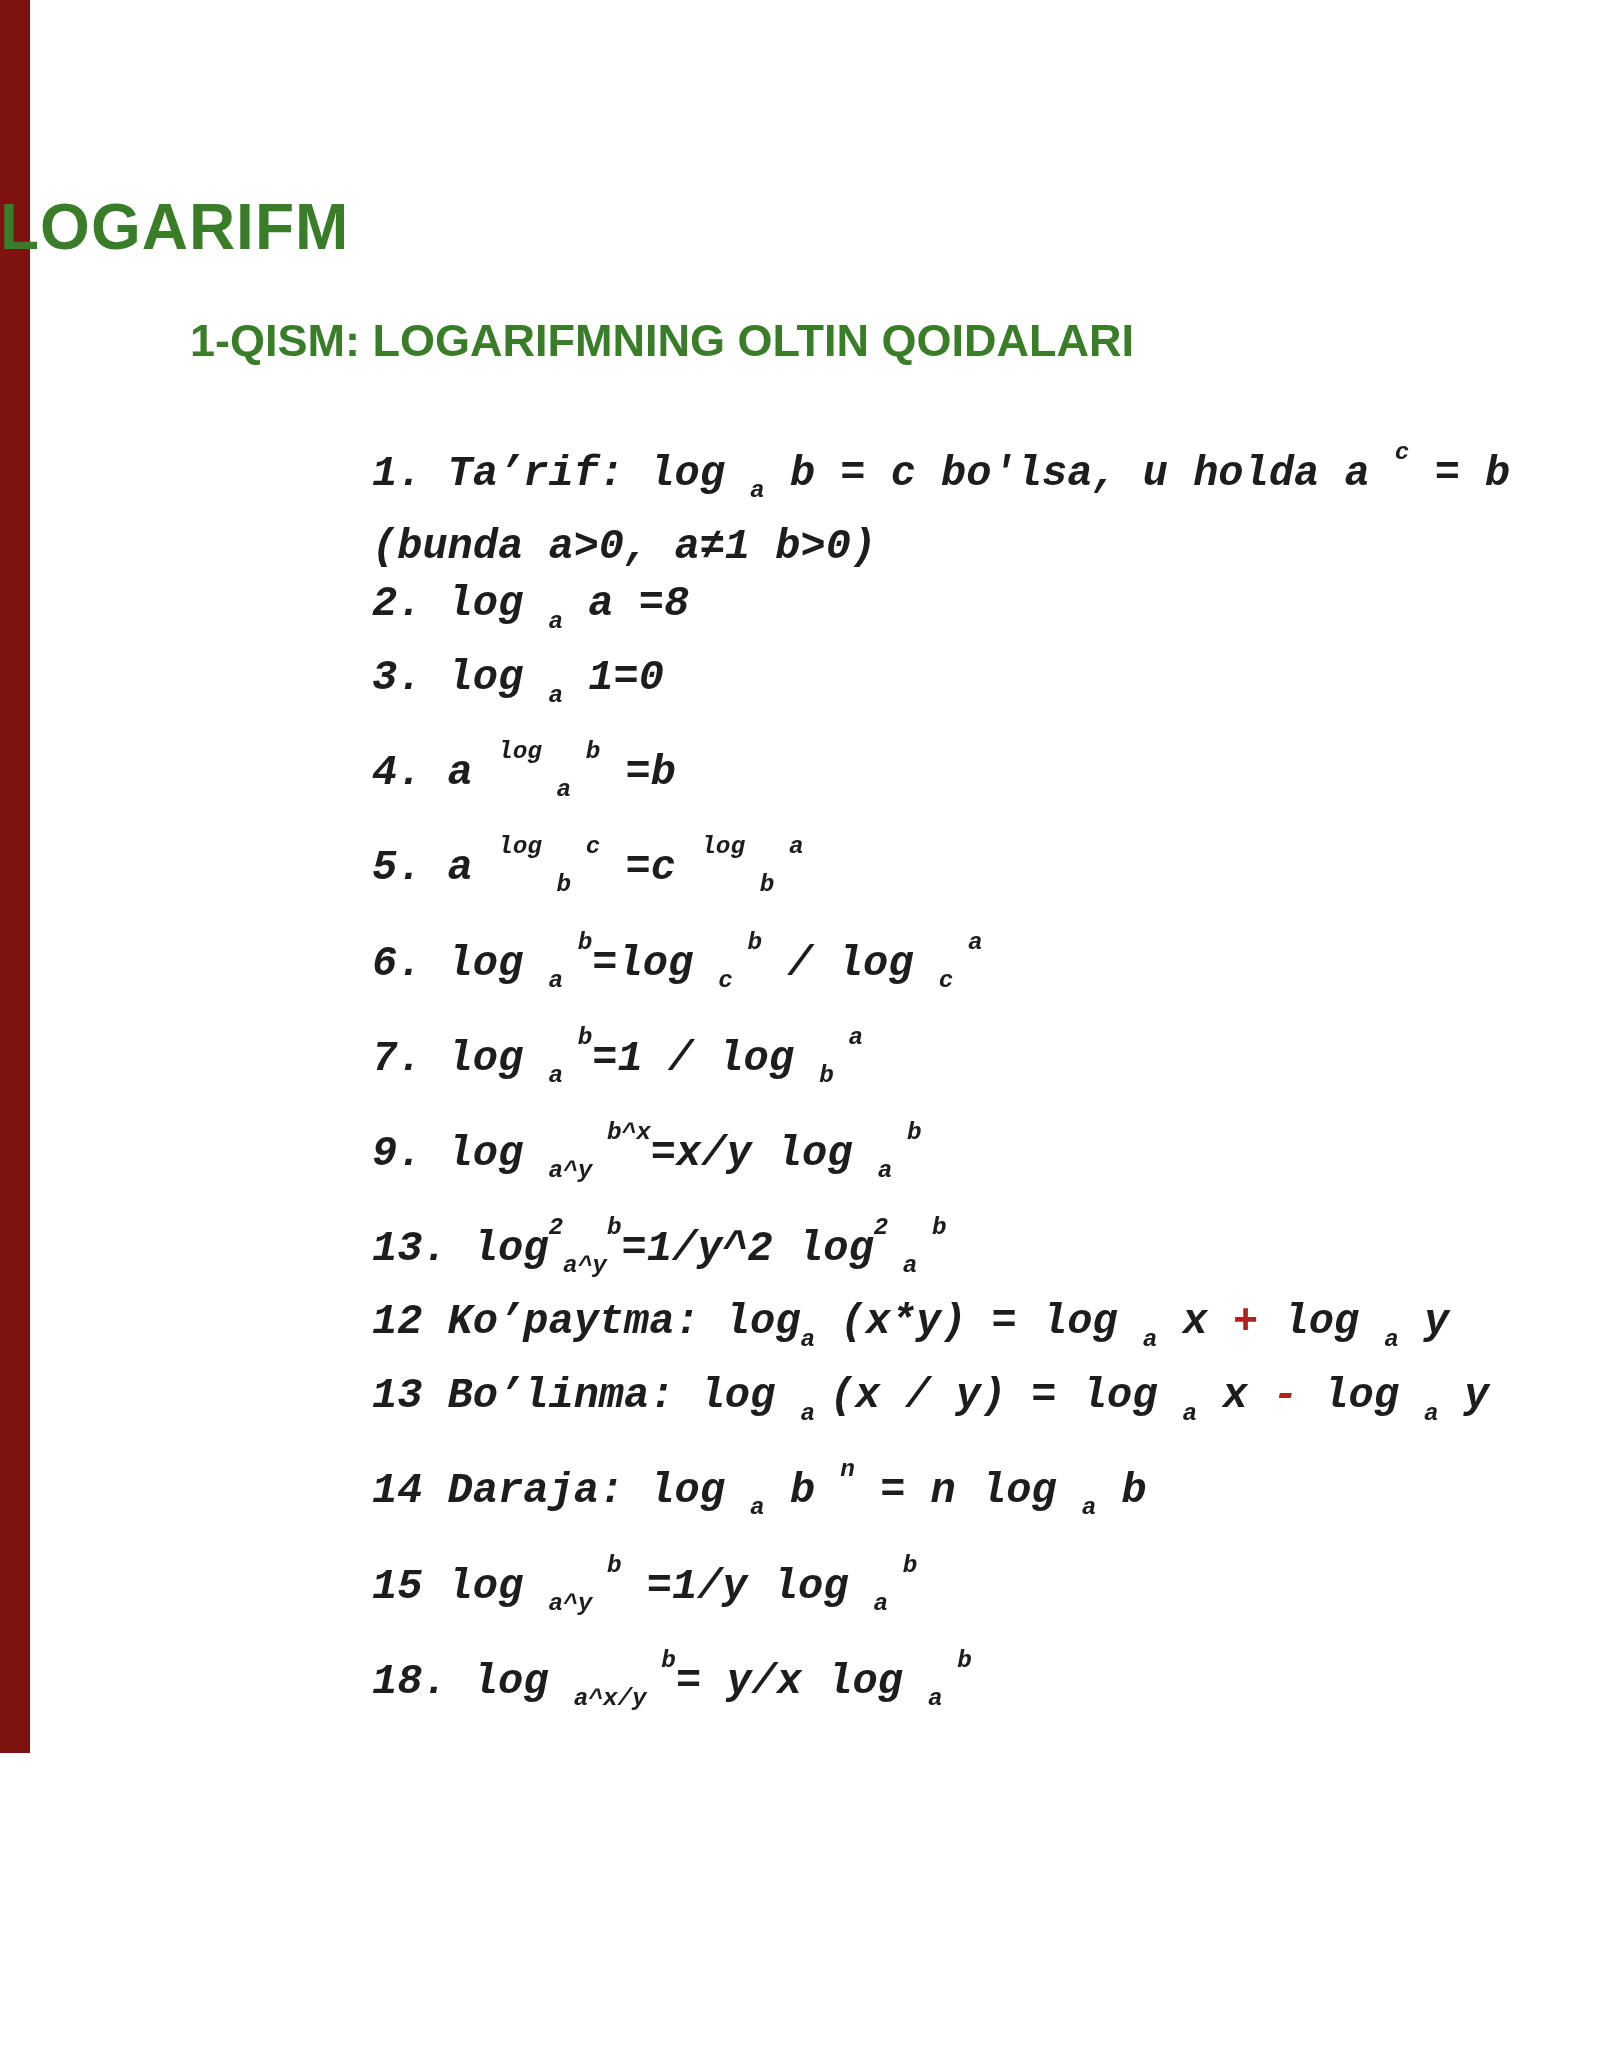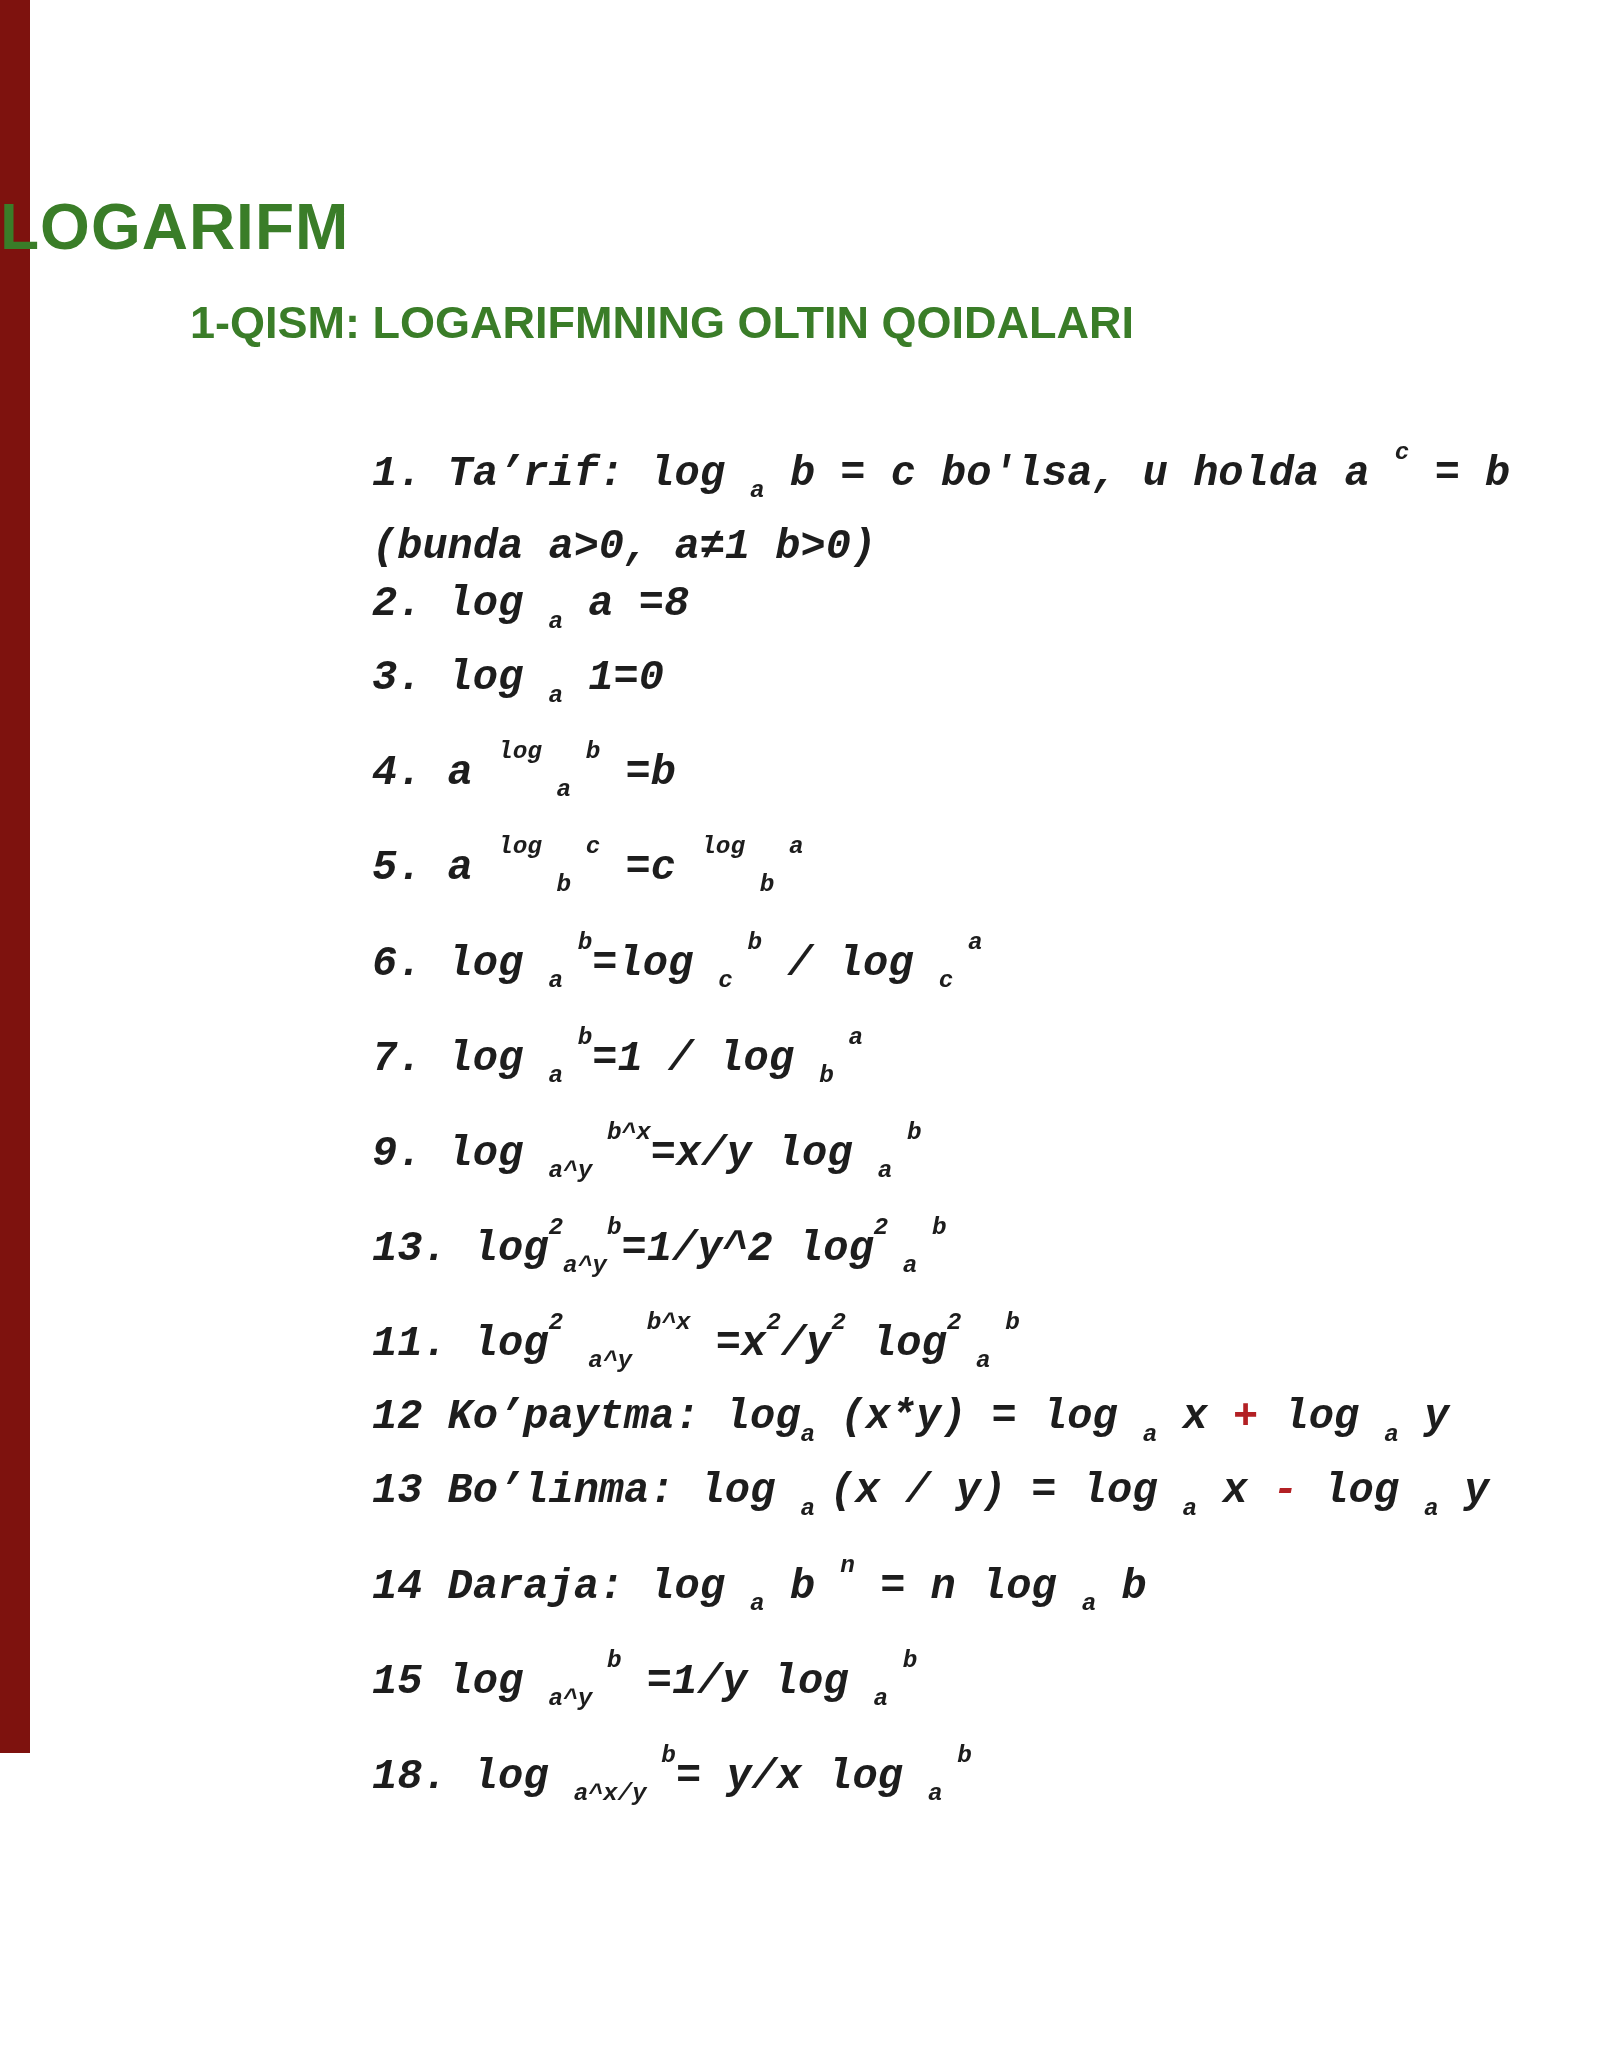--- a/index.html
+++ b/index.html
@@ -23,21 +23,21 @@
   }
   .title{
     position:absolute;top:190px;left:0;width:1580px;
     text-align:left;
     font-size:64px;font-weight:bold;
     color:var(--green);
     letter-spacing:1px;
     white-space:pre;
   }
   .heading{
-    position:absolute;top:297px;left:190px;
+    position:absolute;top:315px;left:190px;
     font-size:45px;font-weight:bold;
     color:var(--green);
     white-space:pre;
   }
   .formulas{
     position:absolute;top:424px;left:372px;width:1180px;
     font-size:42px;font-weight:bold;font-style:italic;
     color:var(--ink);
   }
   .formula-line{
@@ -69,20 +69,19 @@
       <div class="formula-line"><span class="seg">1. Ta’rif: log </span><span class="sub">a</span><span class="seg"> b = c bo'lsa, u holda a </span><span class="sup">c</span><span class="seg"> = b</span></div>
       <div class="formula-line"><span class="seg">(bunda a&gt;0, a≠1 b&gt;0)</span></div>
       <div class="formula-line"><span class="seg">2. log </span><span class="sub">a</span><span class="seg"> a =8</span></div>
       <div class="formula-line"><span class="seg">3. log </span><span class="sub">a</span><span class="seg"> 1=0</span></div>
       <div class="formula-line"><span class="seg">4. a </span><span class="sup">log </span><span class="sub">a </span><span class="sup">b</span><span class="seg"> =b</span></div>
       <div class="formula-line"><span class="seg">5. a </span><span class="sup">log </span><span class="sub">b </span><span class="sup">c</span><span class="seg"> =c </span><span class="sup">log </span><span class="sub">b </span><span class="sup">a</span></div>
       <div class="formula-line"><span class="seg">6. log </span><span class="sub">a </span><span class="sup">b</span><span class="seg">=log </span><span class="sub">c </span><span class="sup">b</span><span class="seg"> / log </span><span class="sub">c </span><span class="sup">a</span></div>
       <div class="formula-line"><span class="seg">7. log </span><span class="sub">a </span><span class="sup">b</span><span class="seg">=1 / log </span><span class="sub">b </span><span class="sup">a</span></div>
       <div class="formula-line"><span class="seg">9. log </span><span class="sub">a^y </span><span class="sup">b^x</span><span class="seg">=x/y log </span><span class="sub">a </span><span class="sup">b</span></div>
       <div class="formula-line"><span class="seg">13. log</span><span class="sup">2</span><span class="sub">a^y</span><span class="sup">b</span><span class="seg">=1/y^2 log</span><span class="sup">2 </span><span class="sub">a </span><span class="sup">b</span></div>
-      <div class="formula-line"><span class="seg">11. log</span><span class="sup">2</span><span class="seg"> </span><span class="sub">a^y </span><span class="sup">b^x</span><span class="seg"> =x</span><span class="sup">2</span><span class="seg">/y</span><span class="sup">2</span><span class="seg"> log</span><span class="sup">2 </span><span class="sub">a </span><span class="sup">b</span></div>
       <div class="formula-line"><span class="seg">12 Ko’paytma: log</span><span class="sub">a</span><span class="seg"> (x*y) = log </span><span class="sub">a</span><span class="seg"> x </span><span class="op-red">+</span><span class="seg"> log </span><span class="sub">a</span><span class="seg"> y</span></div>
       <div class="formula-line"><span class="seg">13 Bo’linma: log </span><span class="sub">a </span><span class="seg">(x / y) = log </span><span class="sub">a</span><span class="seg"> x </span><span class="op-red">-</span><span class="seg"> log </span><span class="sub">a</span><span class="seg"> y</span></div>
       <div class="formula-line"><span class="seg">14 Daraja: log </span><span class="sub">a</span><span class="seg"> b </span><span class="sup">n</span><span class="seg"> = n log </span><span class="sub">a</span><span class="seg"> b</span></div>
       <div class="formula-line"><span class="seg">15 log </span><span class="sub">a^y </span><span class="sup">b</span><span class="seg"> =1/y log </span><span class="sub">a </span><span class="sup">b</span></div>
       <div class="formula-line"><span class="seg">18. log </span><span class="sub">a^x/y </span><span class="sup">b</span><span class="seg">= y/x log </span><span class="sub">a </span><span class="sup">b</span></div>
     </div>
 </div>
 
 </body></html>

